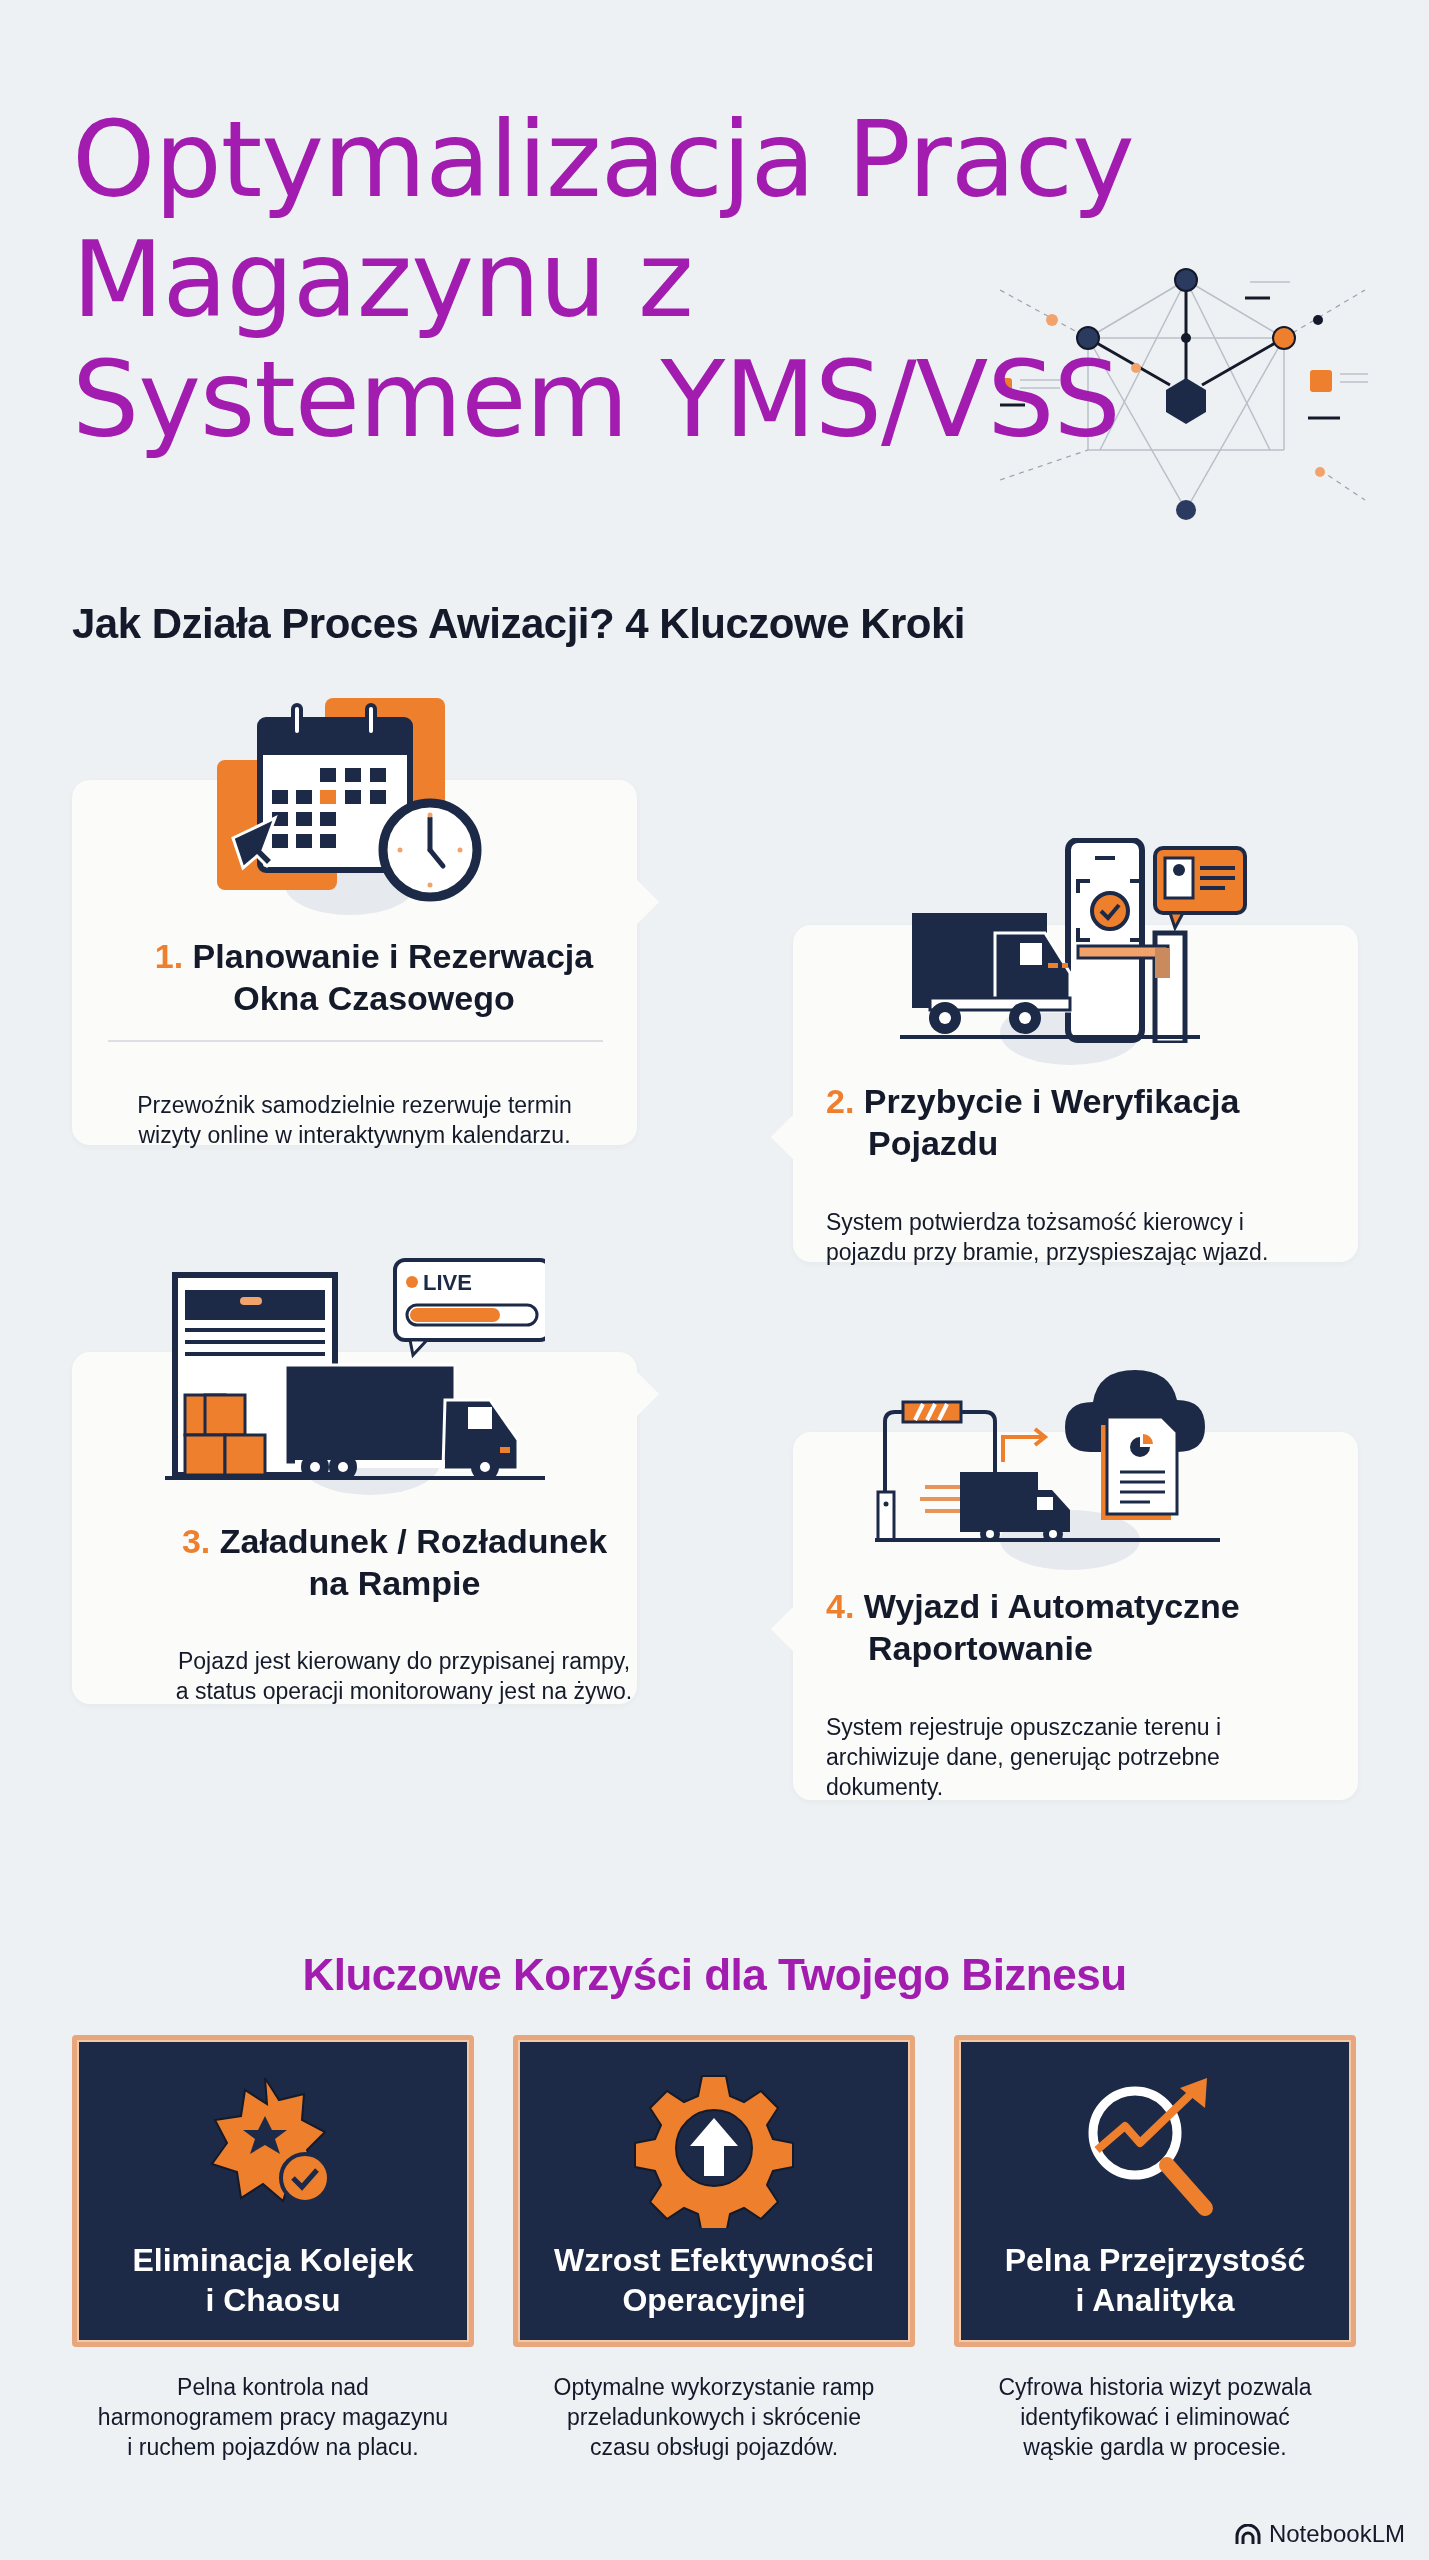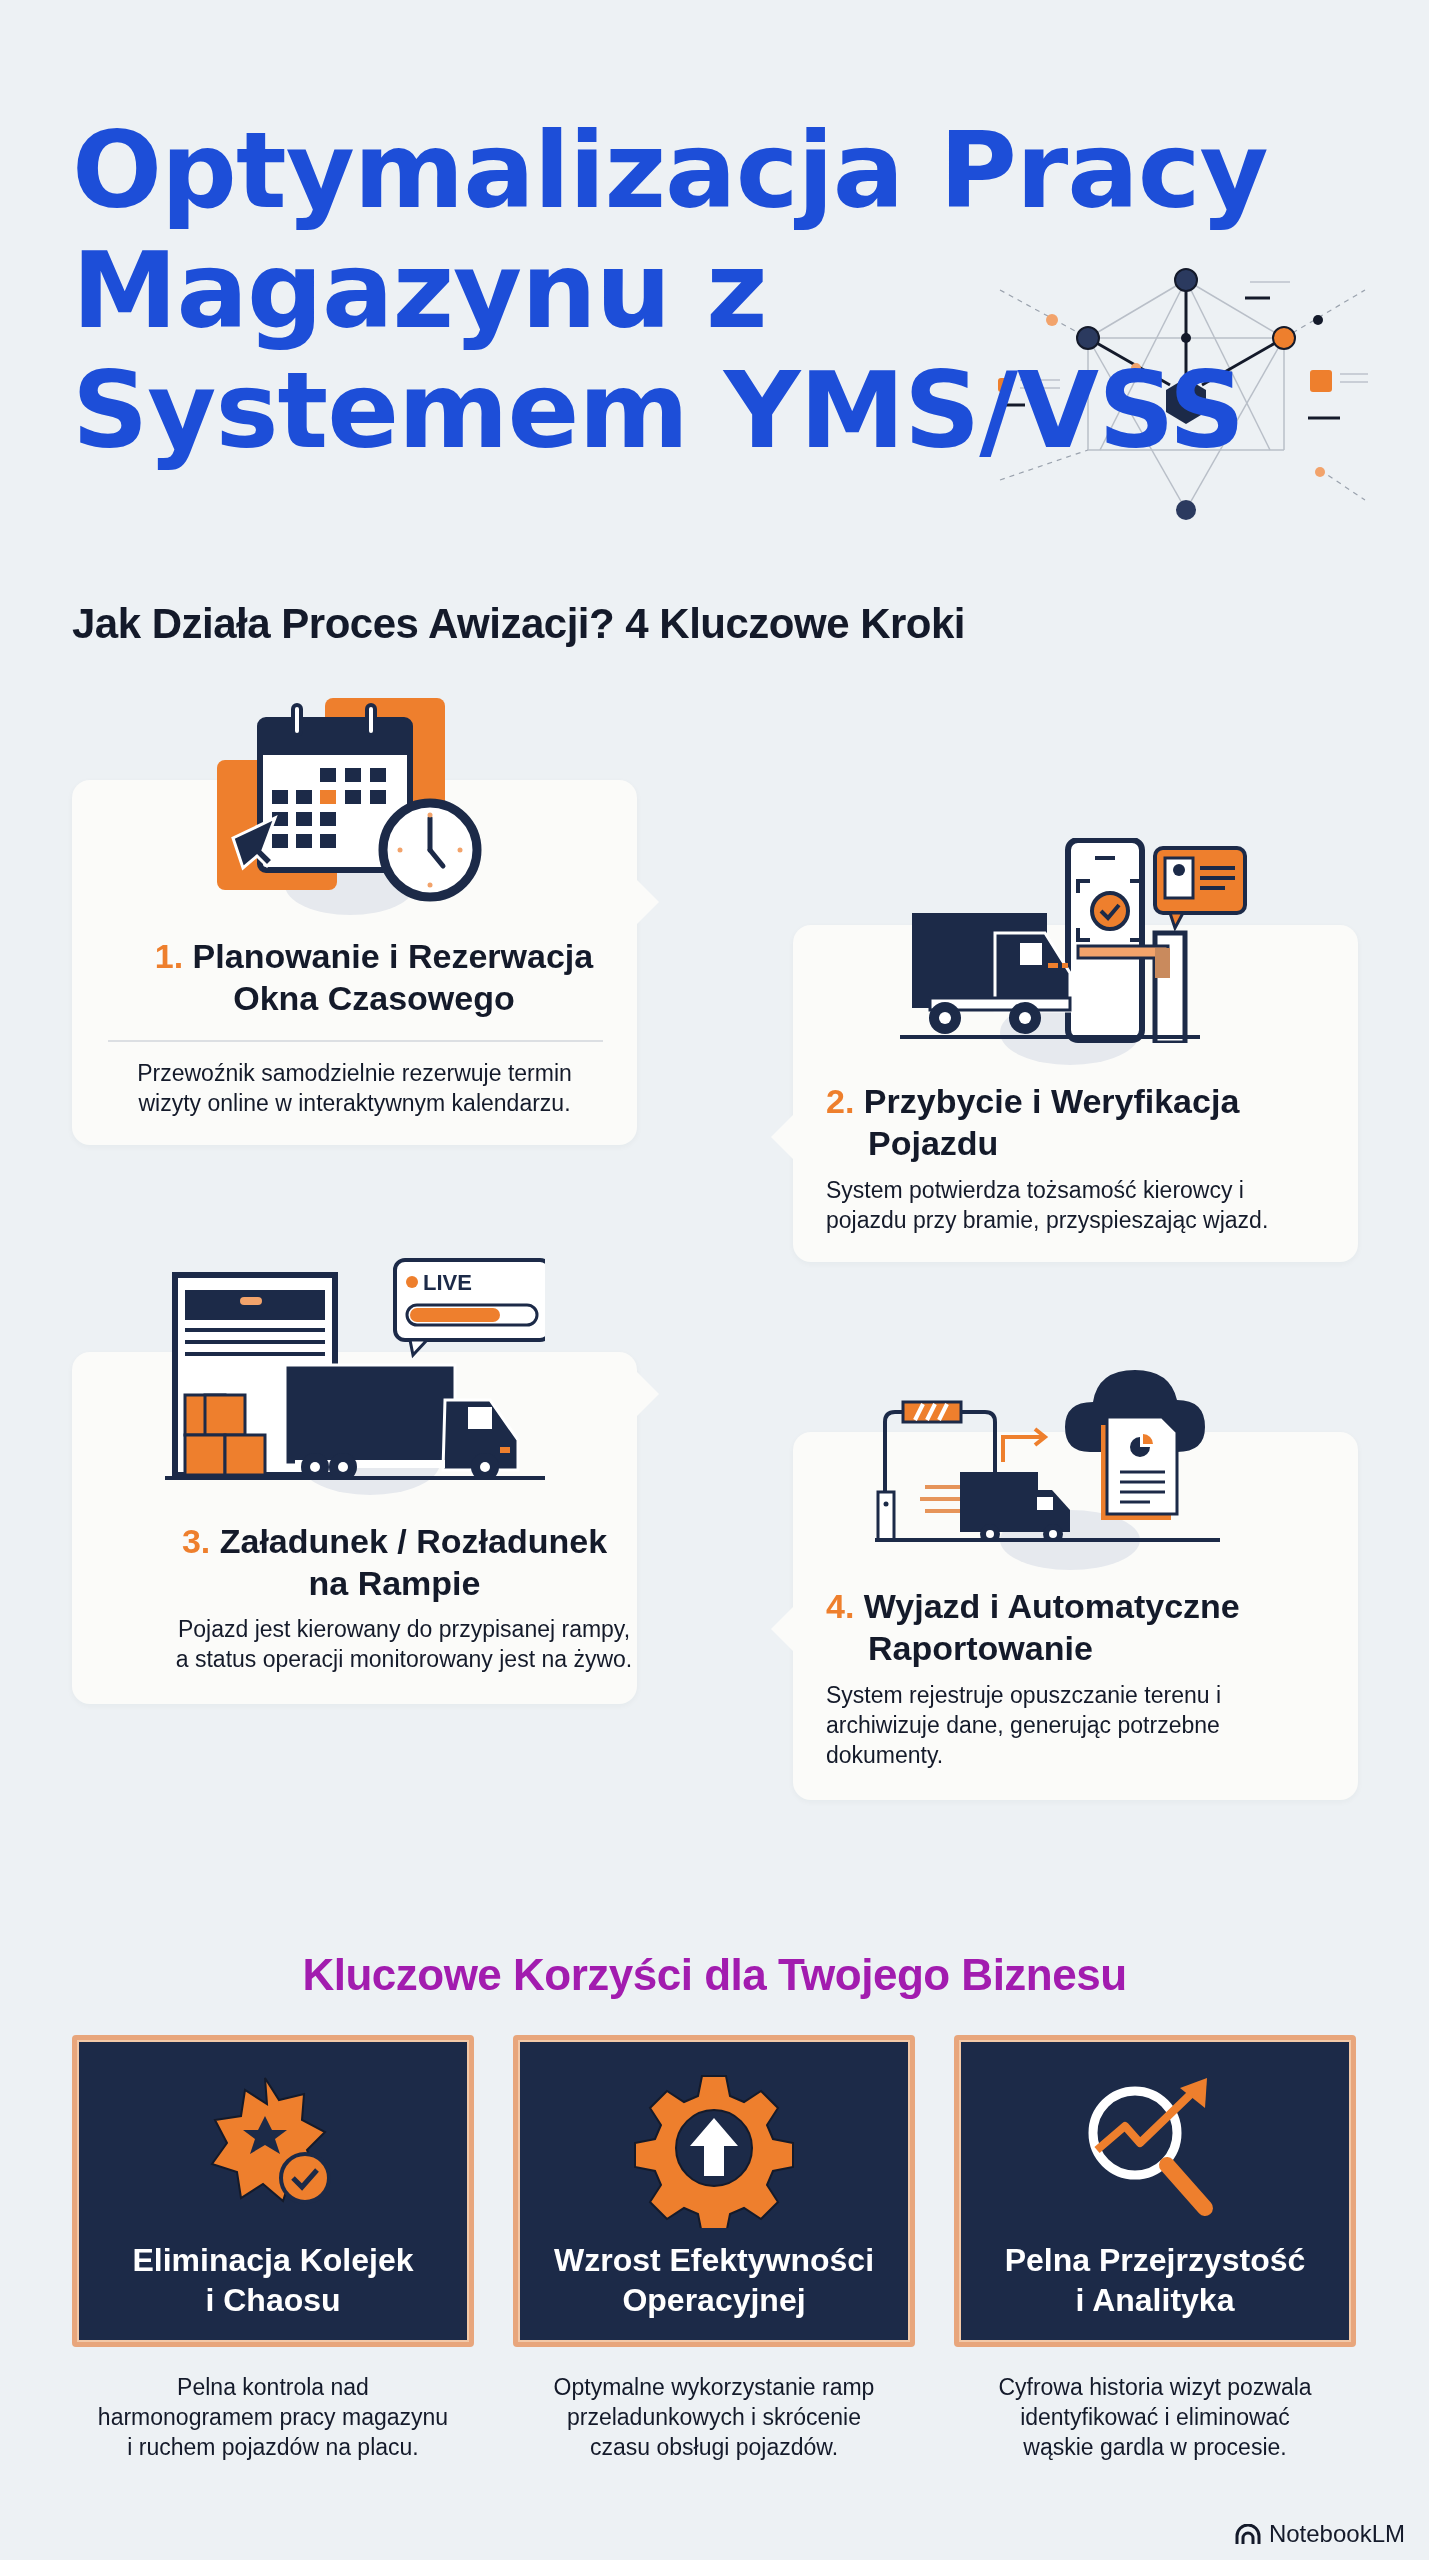--- a/index.html
+++ b/index.html
@@ -7,24 +7,24 @@
   body {
     background: #edf1f4;
     font-family: "Liberation Sans", "DejaVu Sans", sans-serif;
     color: #1b2541;
     position: relative;
     overflow: hidden;
   }
 
   
   .main-title {
-    position: absolute; left: 72px; top: 111px;
+    position: absolute; left: 72px; top: 100px;
     font-family: "DejaVu Sans", sans-serif;
-    font-weight: 700; font-size: 106px; line-height: 120px;
-    color: #1d4ed8; letter-spacing: -1px;
+    font-weight: 400; font-size: 106px; line-height: 120px;
+    color: #a21caf; letter-spacing: -1px;
     z-index: 2;
   }
   .main-title div { white-space: nowrap; }
 
   .network { position: absolute; left: 990px; top: 250px; width: 380px; height: 270px; z-index: 1; }
 
   .section-title {
     position: absolute; left: 72px; top: 600px;
     font-weight: 700; font-size: 42px; color: #141a2a;
     letter-spacing: -0.5px;
@@ -50,21 +50,21 @@
     position: absolute; border-radius: 50%; background: #e6e9ee; z-index: 2;
   }
 
   .step-title {
     position: absolute; font-weight: 700; font-size: 34px; line-height: 42px; color: #141a2a;
     z-index: 4;
   }
   .step-title .num { color: #ee7f2d; }
   .step-title.center { text-align: center; }
   .step-desc {
-    position: absolute; font-size: 23px; line-height: 30px; color: #141a2a; z-index: 4;
+    position: absolute; font-size: 23px; line-height: 30px; color: #141a2a; z-index: 4; margin-top: 32px;
   }
   .step-desc.center { text-align: center; }
   .divider { position: absolute; height: 2px; background: #dcdfe3; }
 
   
   .benefits-title {
     position: absolute; left: 0; width: 1429px; top: 1950px; text-align: center;
     font-weight: 700; font-size: 44px; color: #a21caf; letter-spacing: -0.5px;
   }
   .benefit-card {

